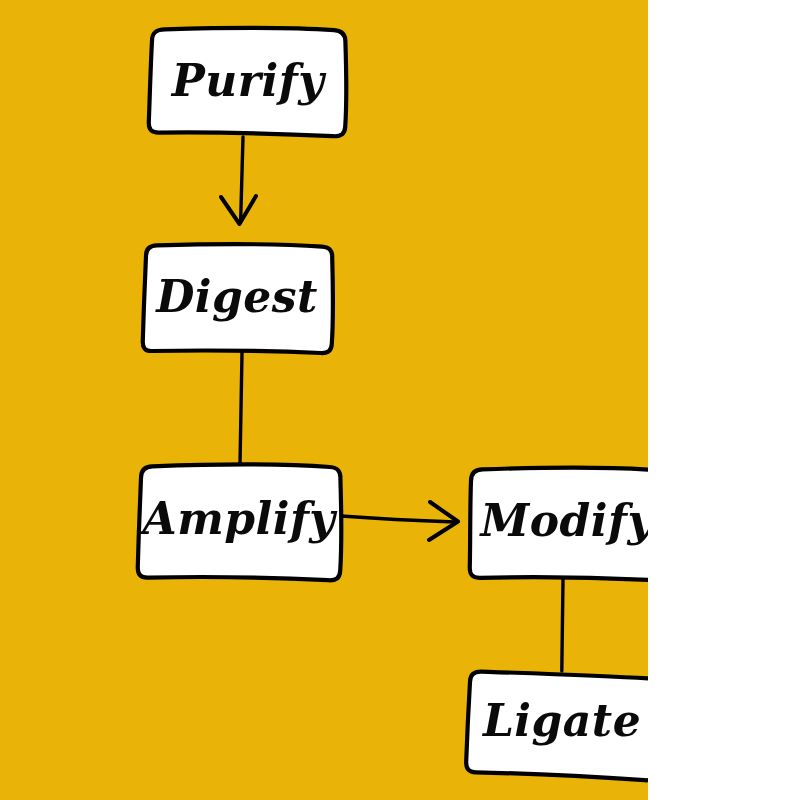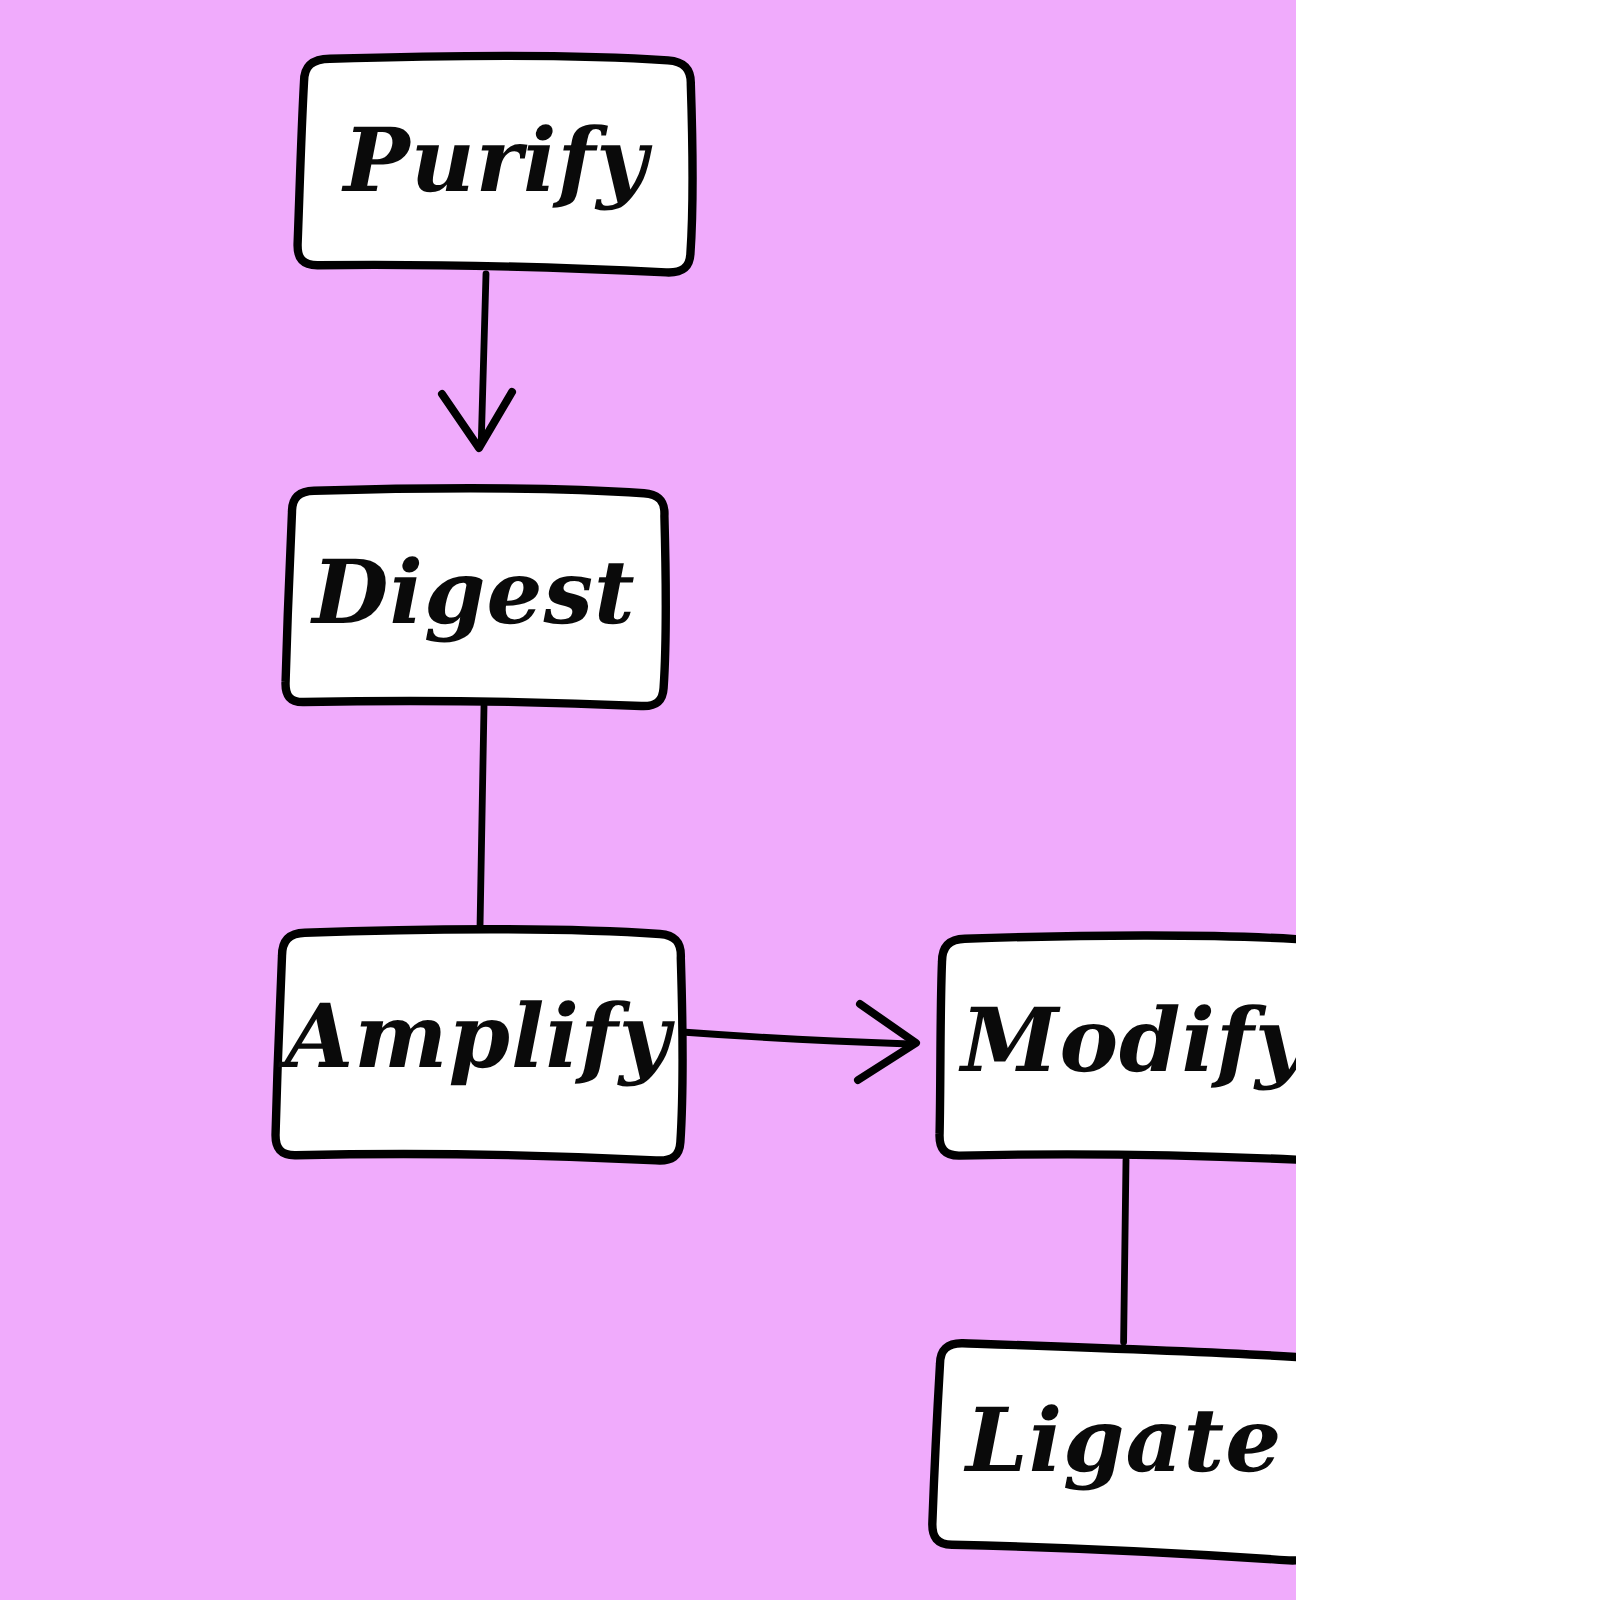--- a/index.html
+++ b/index.html
@@ -8,21 +8,21 @@
     padding: 0;
     background: #ffffff;
   }
   body {
     font-family: "DejaVu Sans", sans-serif;
   }
   #canvas-wrap {
     position: relative;
     width: 648px;
     height: 800px;
-    background: #f0abfc;
+    background: #eab308;
     overflow: hidden;
   }
   #diagram-svg {
     display: block;
     width: 800px;
     height: 800px;
   }
   .node-shape {
     fill: #ffffff;
     stroke: #000000;

